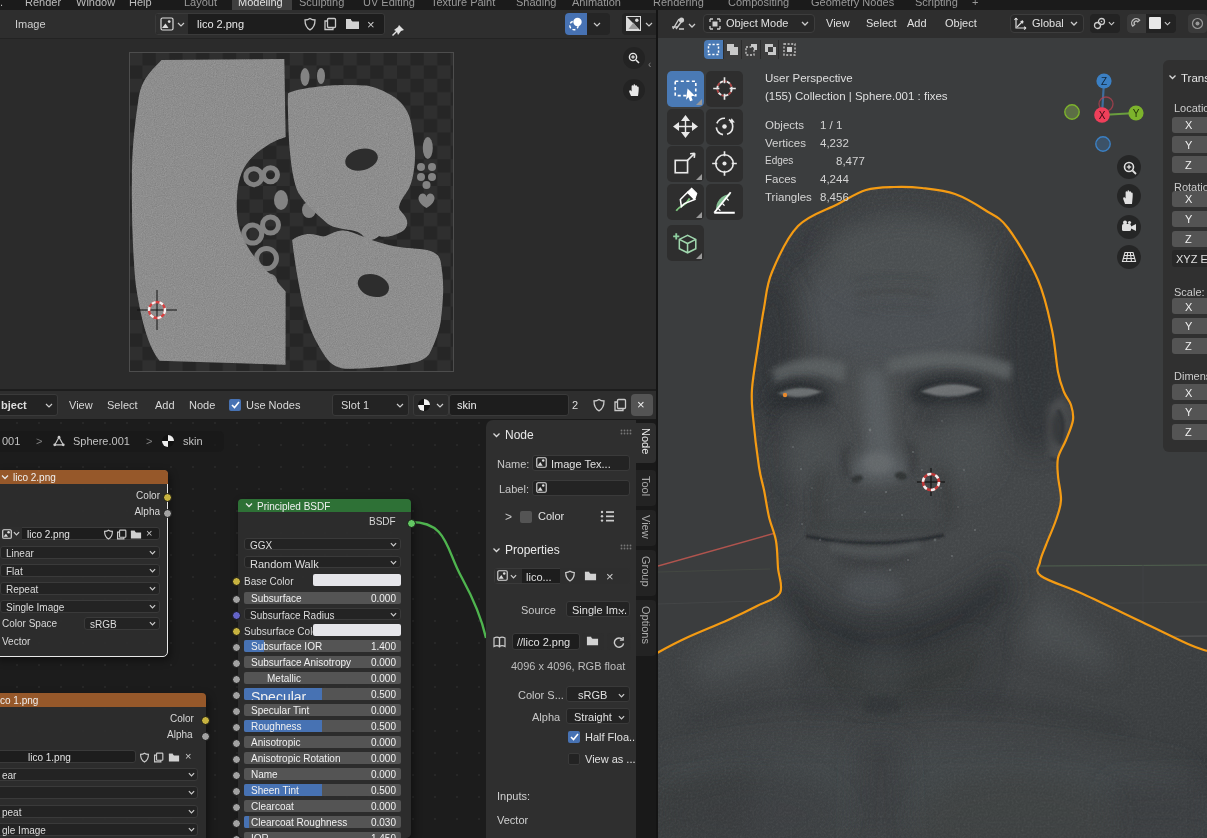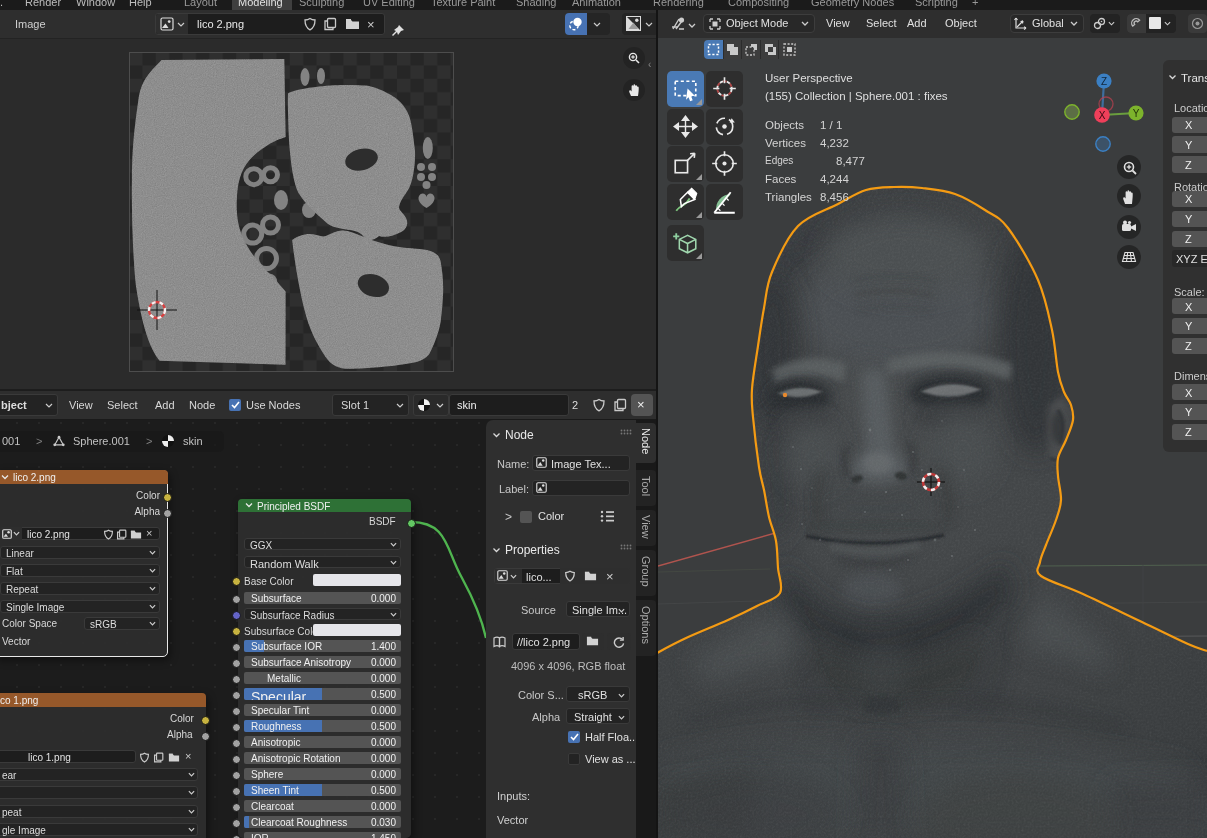--- a/index.html
+++ b/index.html
@@ -431,21 +431,21 @@
           <div class="txt" style="left:7px;top:0.5px;color:#f0f0f0;font-size:10px;">Anisotropic</div>
           <div class="txt" style="right:5px;top:0.5px;color:#f0f0f0;font-size:10px;">0.000</div>
         </div>
 <div class="abs sock" style="left:232px;top:334.5px;background:#a1a1a1;"></div>
 <div class="abs" style="left:244px;top:332px;width:157px;height:12px;background:#545454;border-radius:2px;overflow:hidden;">
           <div class="txt" style="left:7px;top:0.5px;color:#f0f0f0;font-size:10px;">Anisotropic Rotation</div>
           <div class="txt" style="right:5px;top:0.5px;color:#f0f0f0;font-size:10px;">0.000</div>
         </div>
 <div class="abs sock" style="left:232px;top:350.5px;background:#a1a1a1;"></div>
 <div class="abs" style="left:244px;top:348px;width:157px;height:12px;background:#545454;border-radius:2px;overflow:hidden;">
-          <div class="txt" style="left:7px;top:0.5px;color:#f0f0f0;font-size:10px;">Sphere</div>
+          <div class="txt" style="left:7px;top:0.5px;color:#f0f0f0;font-size:10px;">Name</div>
           <div class="txt" style="right:5px;top:0.5px;color:#f0f0f0;font-size:10px;">0.000</div>
         </div>
 <div class="abs sock" style="left:232px;top:366.5px;background:#a1a1a1;"></div>
 <div class="abs" style="left:244px;top:364px;width:157px;height:12px;background:#545454;border-radius:2px;overflow:hidden;">
           <div class="abs" style="left:0;top:0;width:78px;height:12px;background:#4772b3;"></div>
           <div class="txt" style="left:7px;top:0.5px;color:#f0f0f0;font-size:10px;">Sheen Tint</div>
           <div class="txt" style="right:5px;top:0.5px;color:#f0f0f0;font-size:10px;">0.500</div>
         </div>
 <div class="abs sock" style="left:232px;top:382.5px;background:#a1a1a1;"></div>
 <div class="abs" style="left:244px;top:380px;width:157px;height:12px;background:#545454;border-radius:2px;overflow:hidden;">

